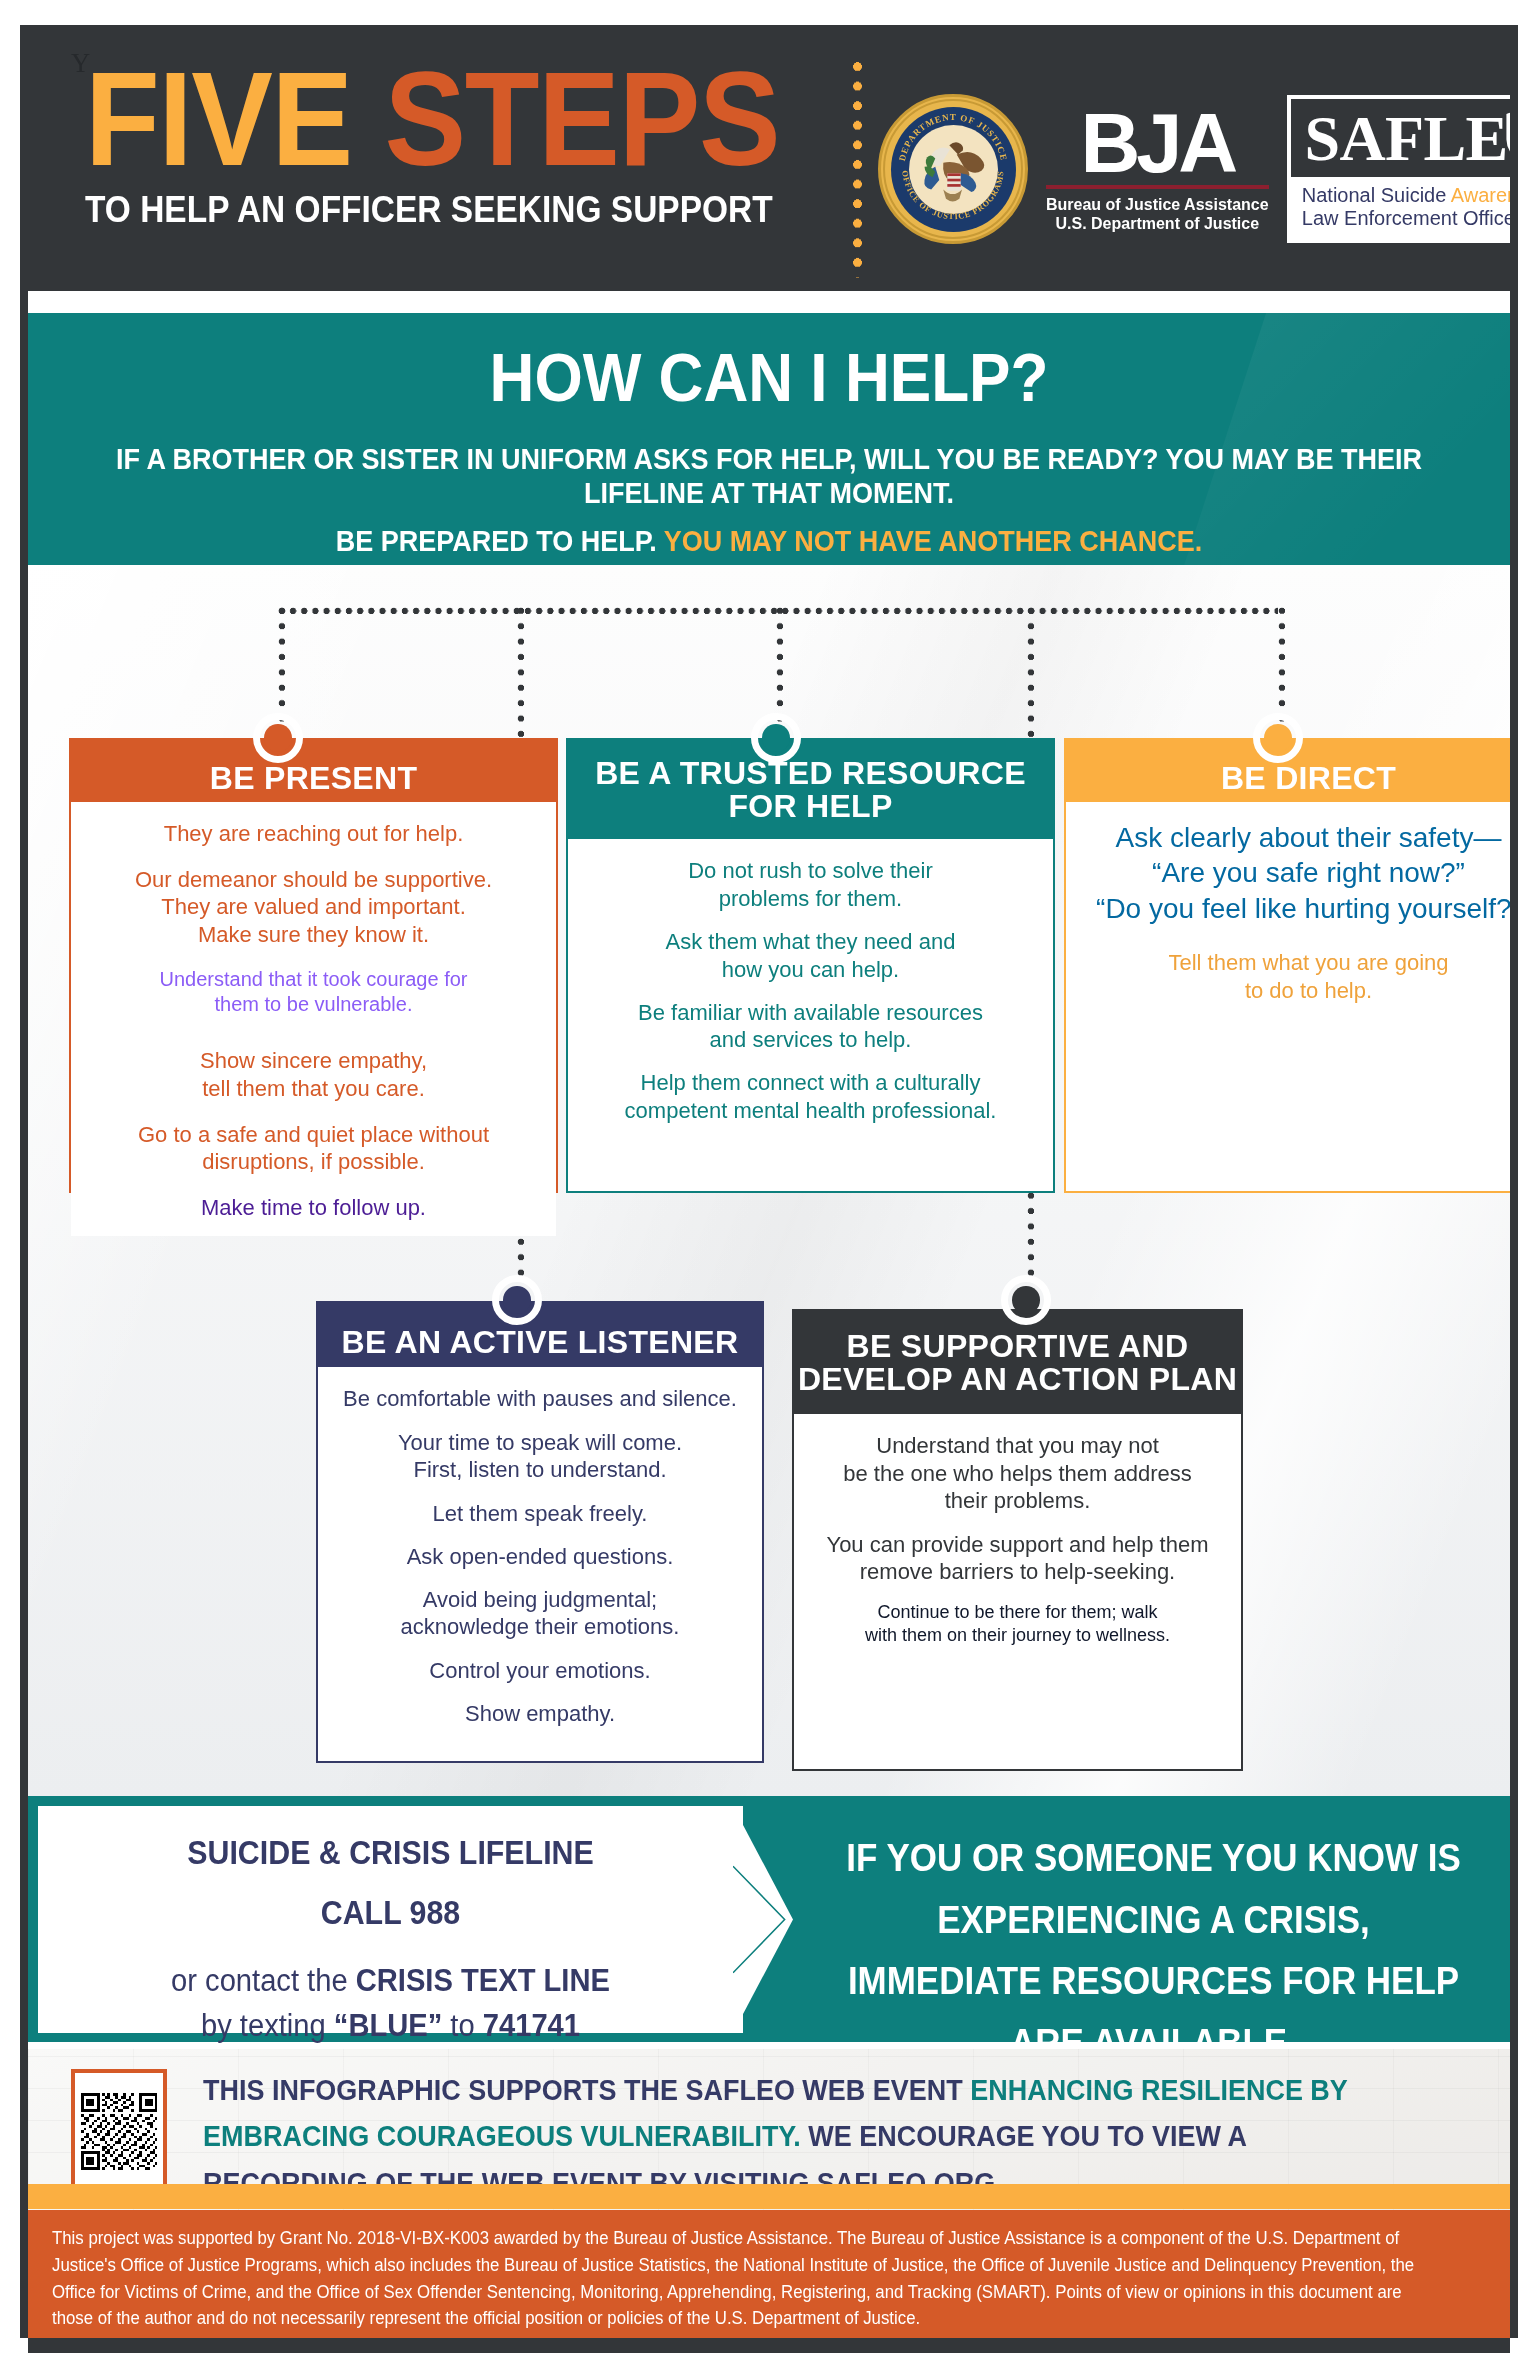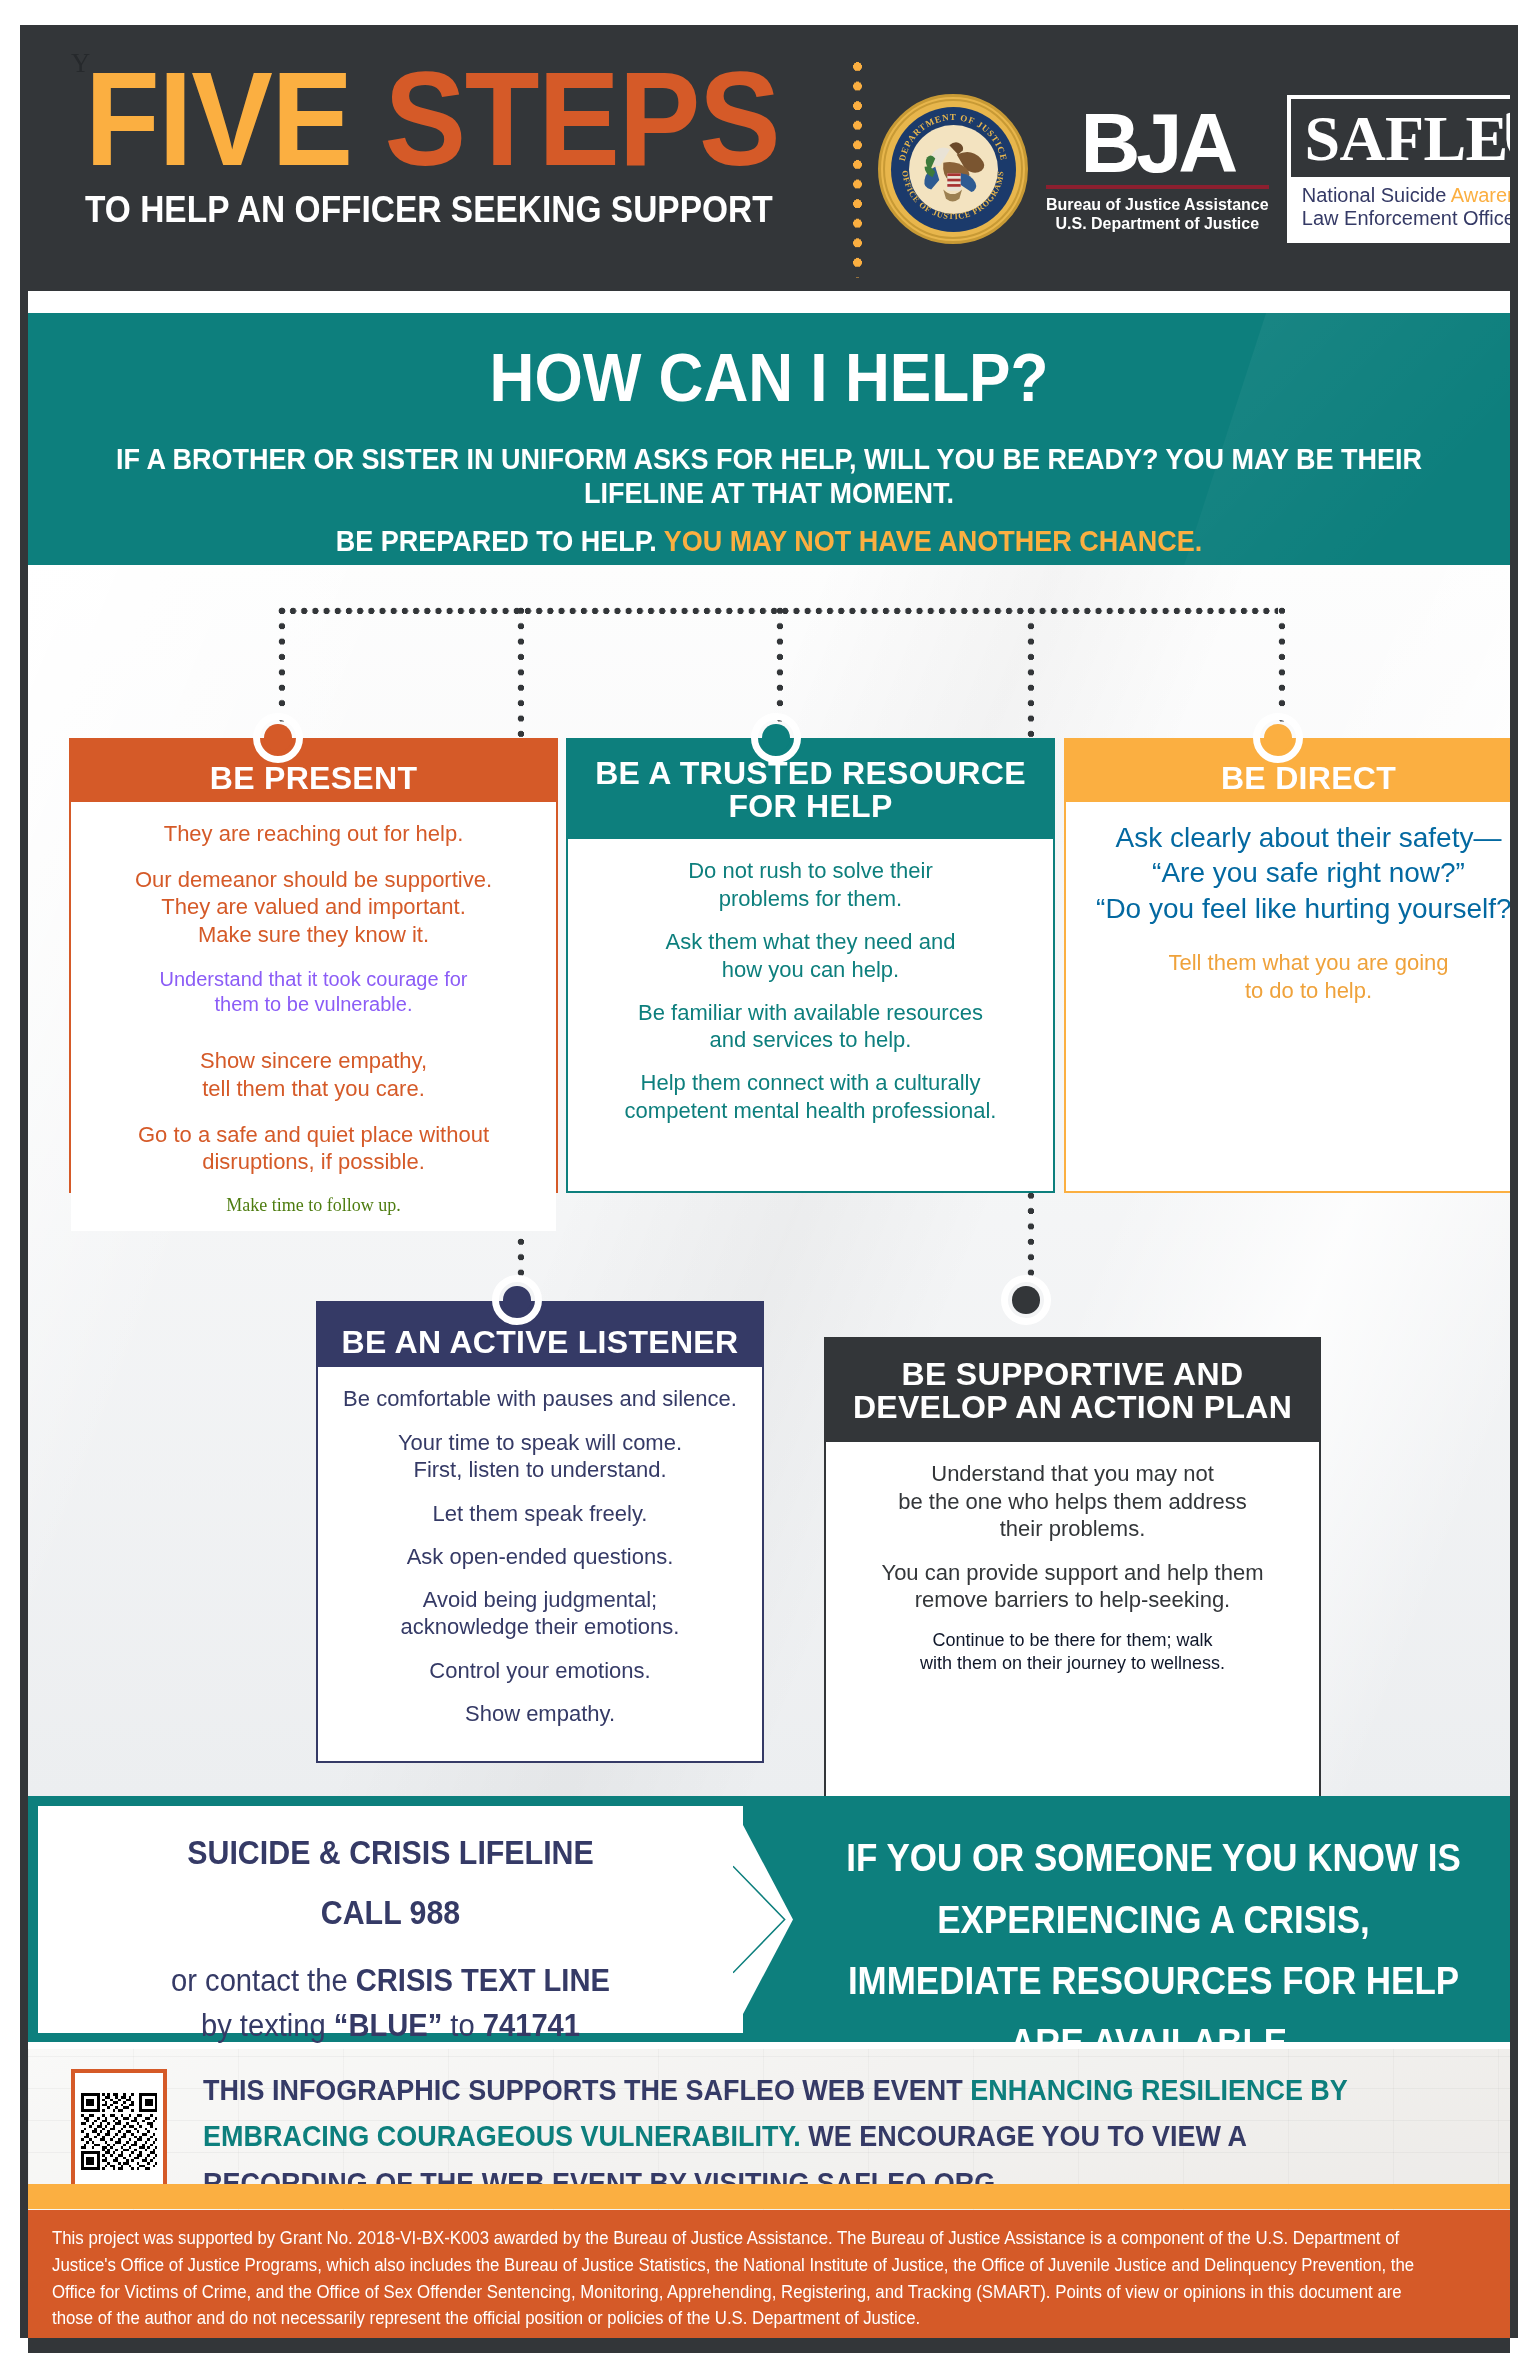--- a/index.html
+++ b/index.html
@@ -529,21 +529,21 @@
         <p style="white-space:pre-line; color:#D55A28; font-size:22px; margin-bottom:18px;">They are reaching out for help.</p>
         <p style="white-space:pre-line; color:#D55A28; font-size:22px; margin-bottom:18px;">Our demeanor should be supportive.
 They are valued and important.
 Make sure they know it.</p>
         <p style="white-space:pre-line; color:#8b5cf6; font-size:20px; margin-bottom:30px;">Understand that it took courage for
 them to be vulnerable.</p>
         <p style="white-space:pre-line; color:#D55A28; font-size:22px; margin-bottom:18px;">Show sincere empathy,
 tell them that you care.</p>
         <p style="white-space:pre-line; color:#D55A28; font-size:22px; margin-bottom:18px;">Go to a safe and quiet place without
 disruptions, if possible.</p>
-        <p style="white-space:pre-line; color:#4d7c0f; font-size:18px;font-family:Liberation Serif, serif;">Make time to follow up.</p>
+        <p style="white-space:pre-line; color:#4c1d95; font-size:22px;">Make time to follow up.</p>
       </div>
     </div>
     <div class="node" style="left:225px; top:148px; width:50px; height:50px;">
       <div class="node-inner" style="background:#D55A28;"></div>
     </div>
 
     <div class="card" style="left:538px; top:173px; width:489px; height:455px; border:2.1px solid #0D7F7D;">
       <div class="card-head" style="background:#0D7F7D; height:99px; font-size:32px; letter-spacing:0.3px;">
         <span style="white-space:pre-line;">BE A TRUSTED RESOURCE
 FOR HELP</span>
@@ -592,21 +592,21 @@
         <p style="white-space:pre-line; color:#353A66; font-size:22px; margin-bottom:15.4px;">Avoid being judgmental;
 acknowledge their emotions.</p>
         <p style="white-space:pre-line; color:#353A66; font-size:22px; margin-bottom:15.4px;">Control your emotions.</p>
         <p style="white-space:pre-line; color:#353A66; font-size:22px;">Show empathy.</p>
       </div>
     </div>
     <div class="node" style="left:464px; top:710px; width:50px; height:50px;">
       <div class="node-inner" style="background:#353A66;"></div>
     </div>
 
-    <div class="card" style="left:764px; top:772px; width:497px; height:462px; border:2.1px solid #333639;margin-left:32px;">
+    <div class="card" style="left:764px; top:744px; width:451px; height:462px; border:2.1px solid #333639;">
       <div class="card-head" style="background:#333639; height:103px; font-size:32px; letter-spacing:0.3px;">
         <span style="white-space:pre-line;">BE SUPPORTIVE AND
 DEVELOP AN ACTION PLAN</span>
       </div>
       <div class="card-body">
         <p style="white-space:pre-line; color:#333639; font-size:22px; margin-bottom:15.4px;">Understand that you may not
 be the one who helps them address
 their problems.</p>
         <p style="white-space:pre-line; color:#333639; font-size:22px; margin-bottom:15.4px;">You can provide support and help them
 remove barriers to help-seeking.</p>

